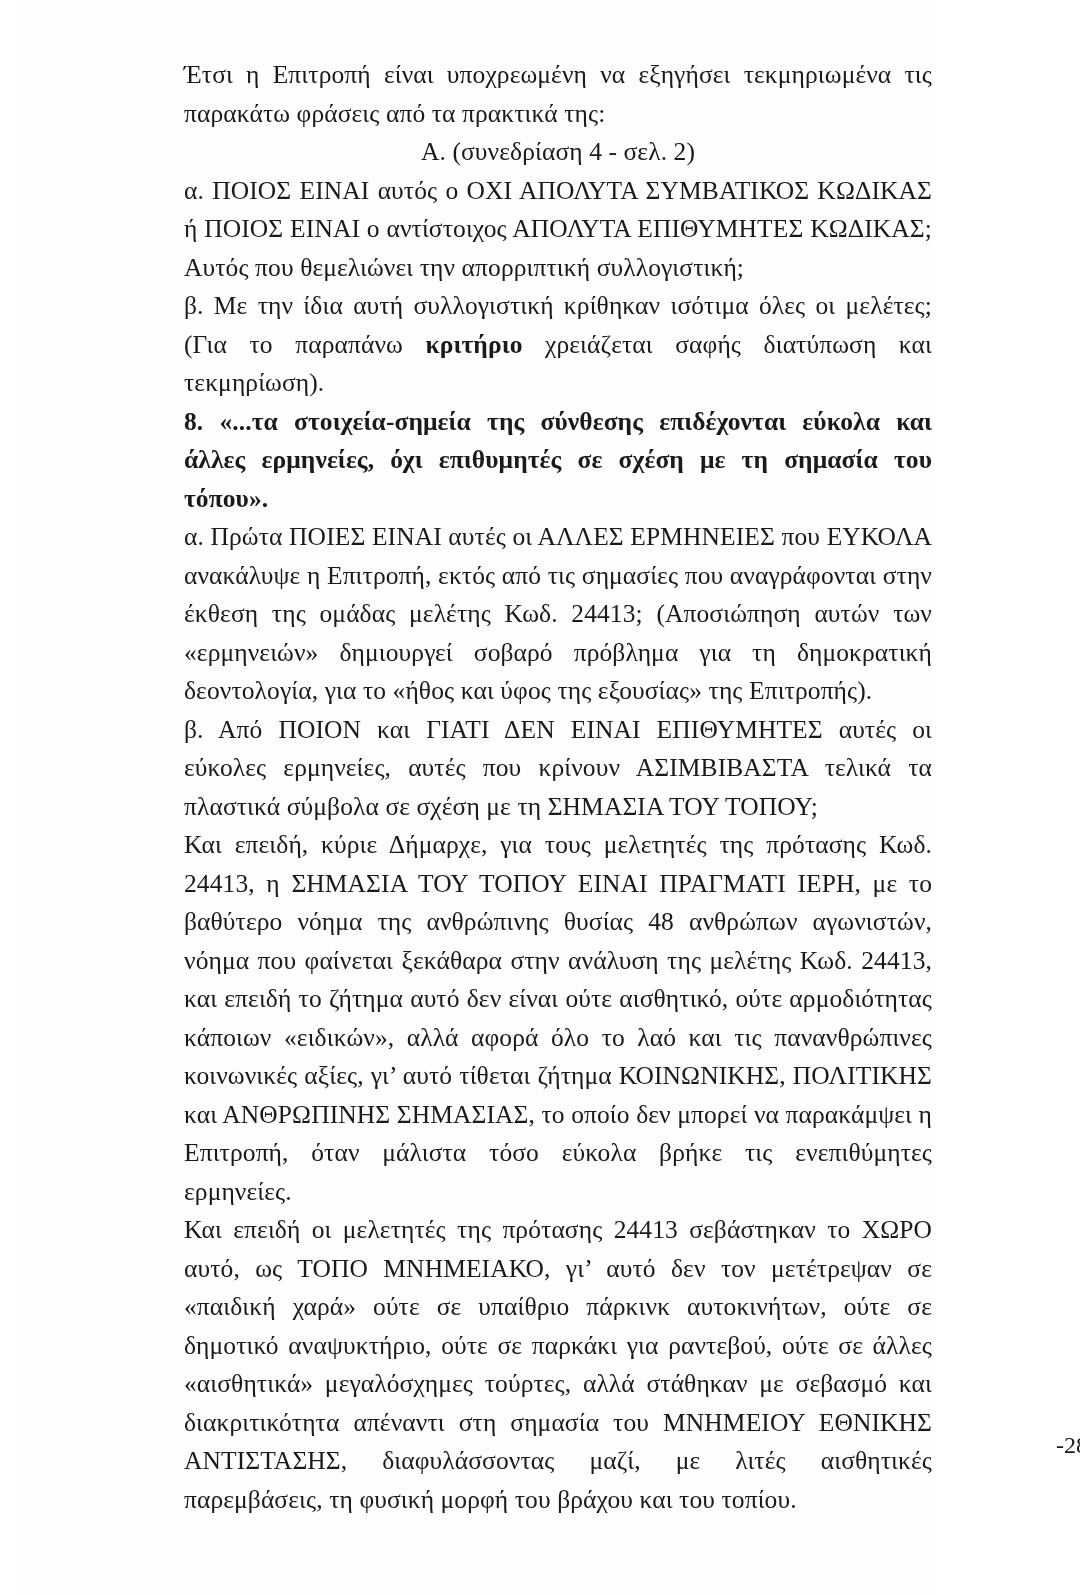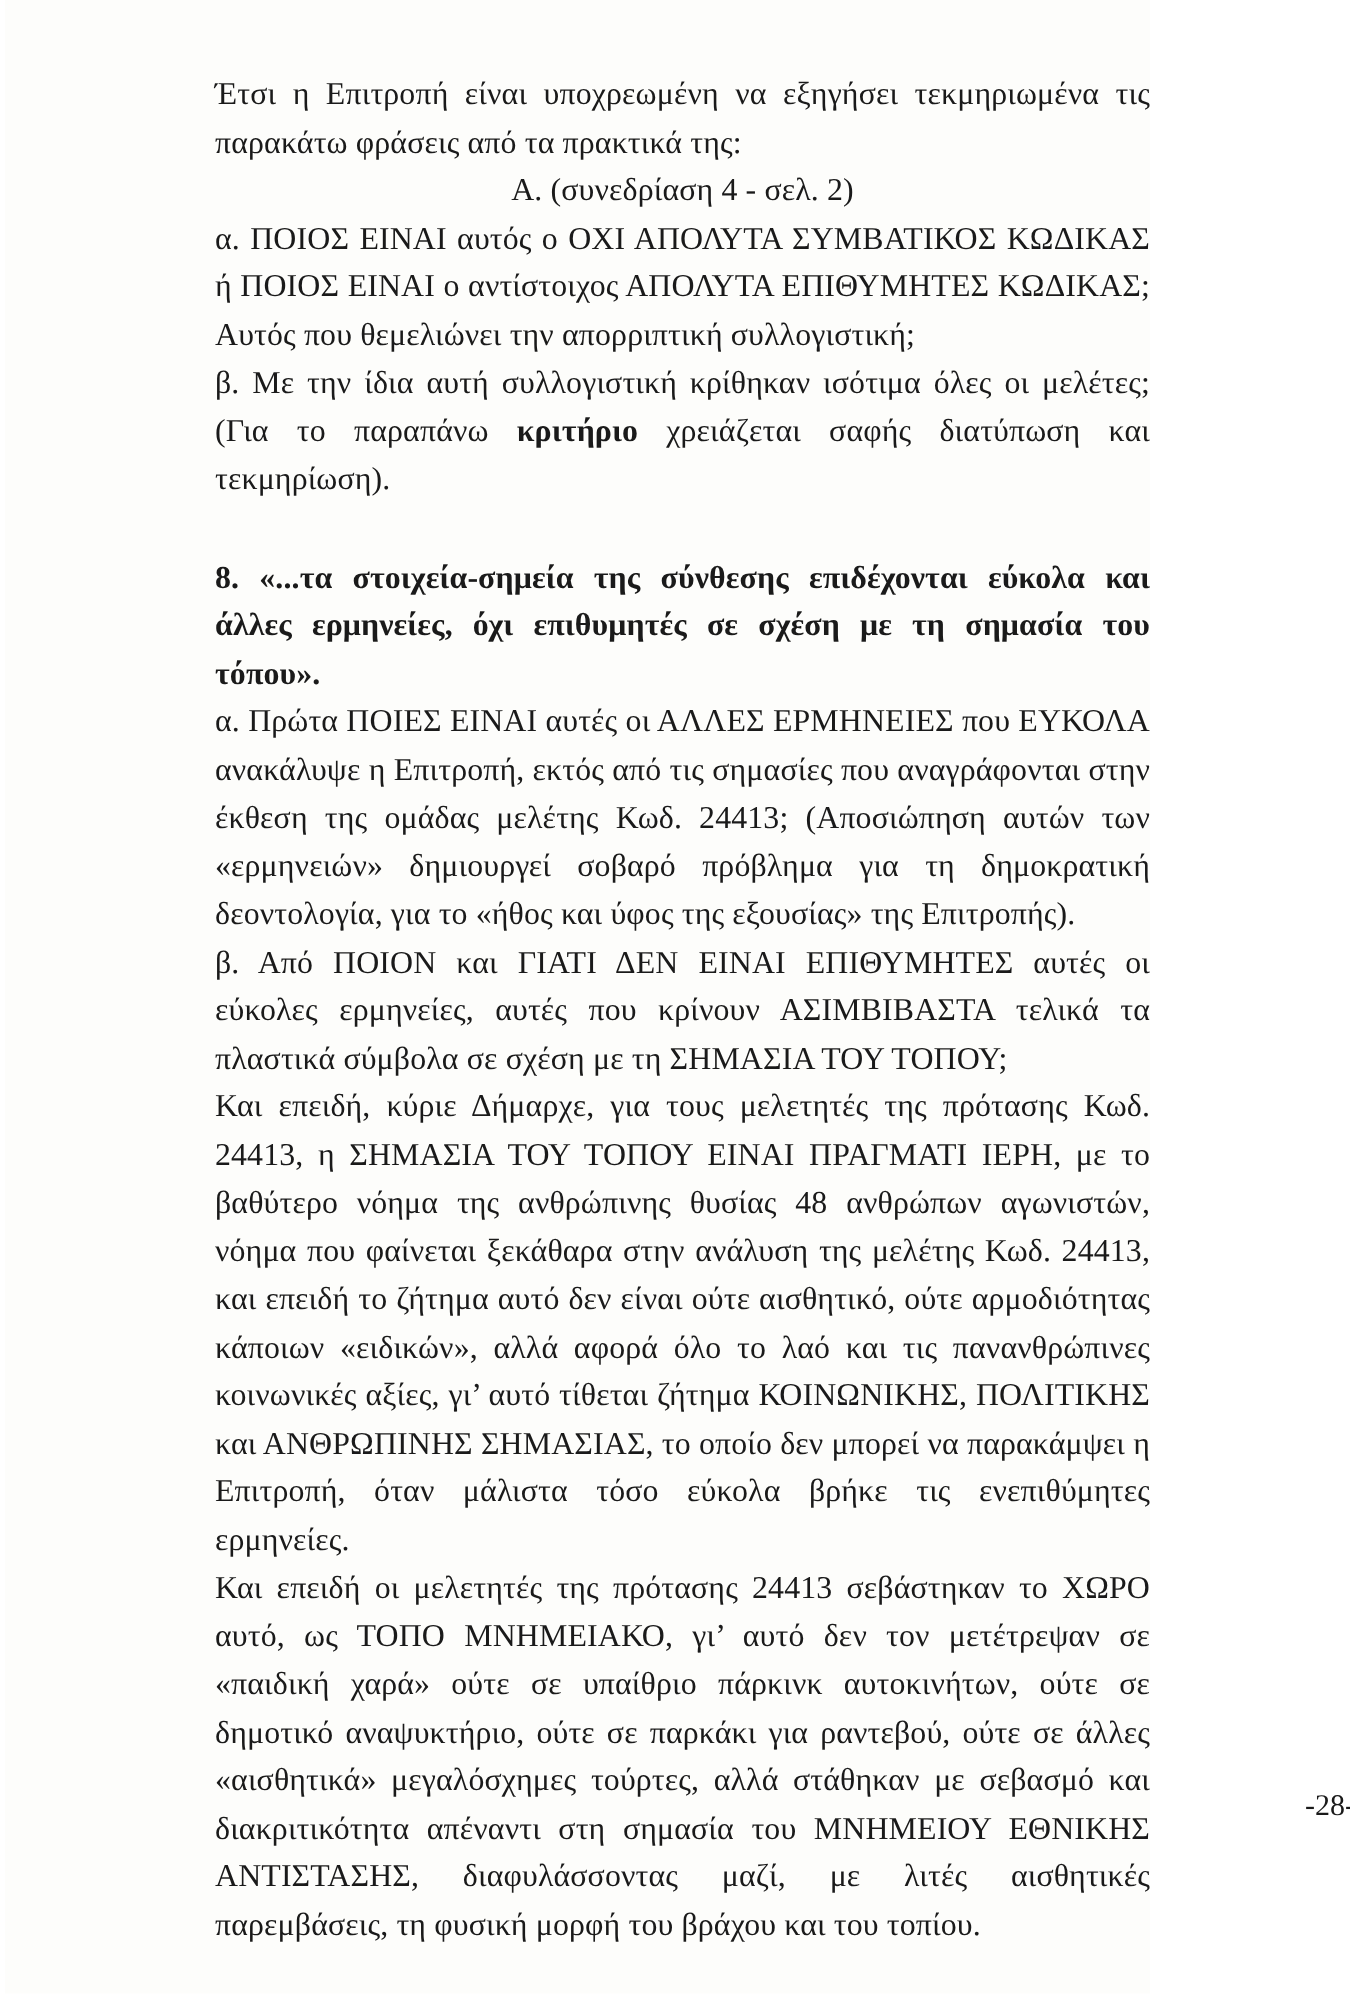--- a/index.html
+++ b/index.html
@@ -10,41 +10,41 @@
   body {
     width: 1080px;
     height: 1595px;
     font-family: "Liberation Serif", serif;
     color: #1a1a1a;
     position: relative;
     overflow: hidden;
   }
   .page {
     position: absolute;
-    left: 4px; top: 0;
+    left: 16px; top: 0;
     width: 916px;
     height: 1595px;
     background: #fdfdfb;
   }
   .text-block {
     position: absolute;
     left: 168px;
     top: 56px;
     width: 748px;
   }
   p {
     margin: 0;
     font-size: 25.5px;
     line-height: 38.5px;
     text-align: justify;
     text-justify: inter-word;
     letter-spacing: 0.1px;
   }
   p.nojust { text-align: center; }
-  .bold { font-weight: bold; margin-top: 40px; }
+  .bold { font-weight: bold; }
   .bolditalic { font-weight: bold; font-style: italic; }
   .pagenum {
     position: absolute;
     left: 0;
     top: 1432px;
     width: 1080px;
     text-align: right;
     font-size: 24px;
     font-family: "Liberation Serif", serif;
     color: #1a1a1a;

